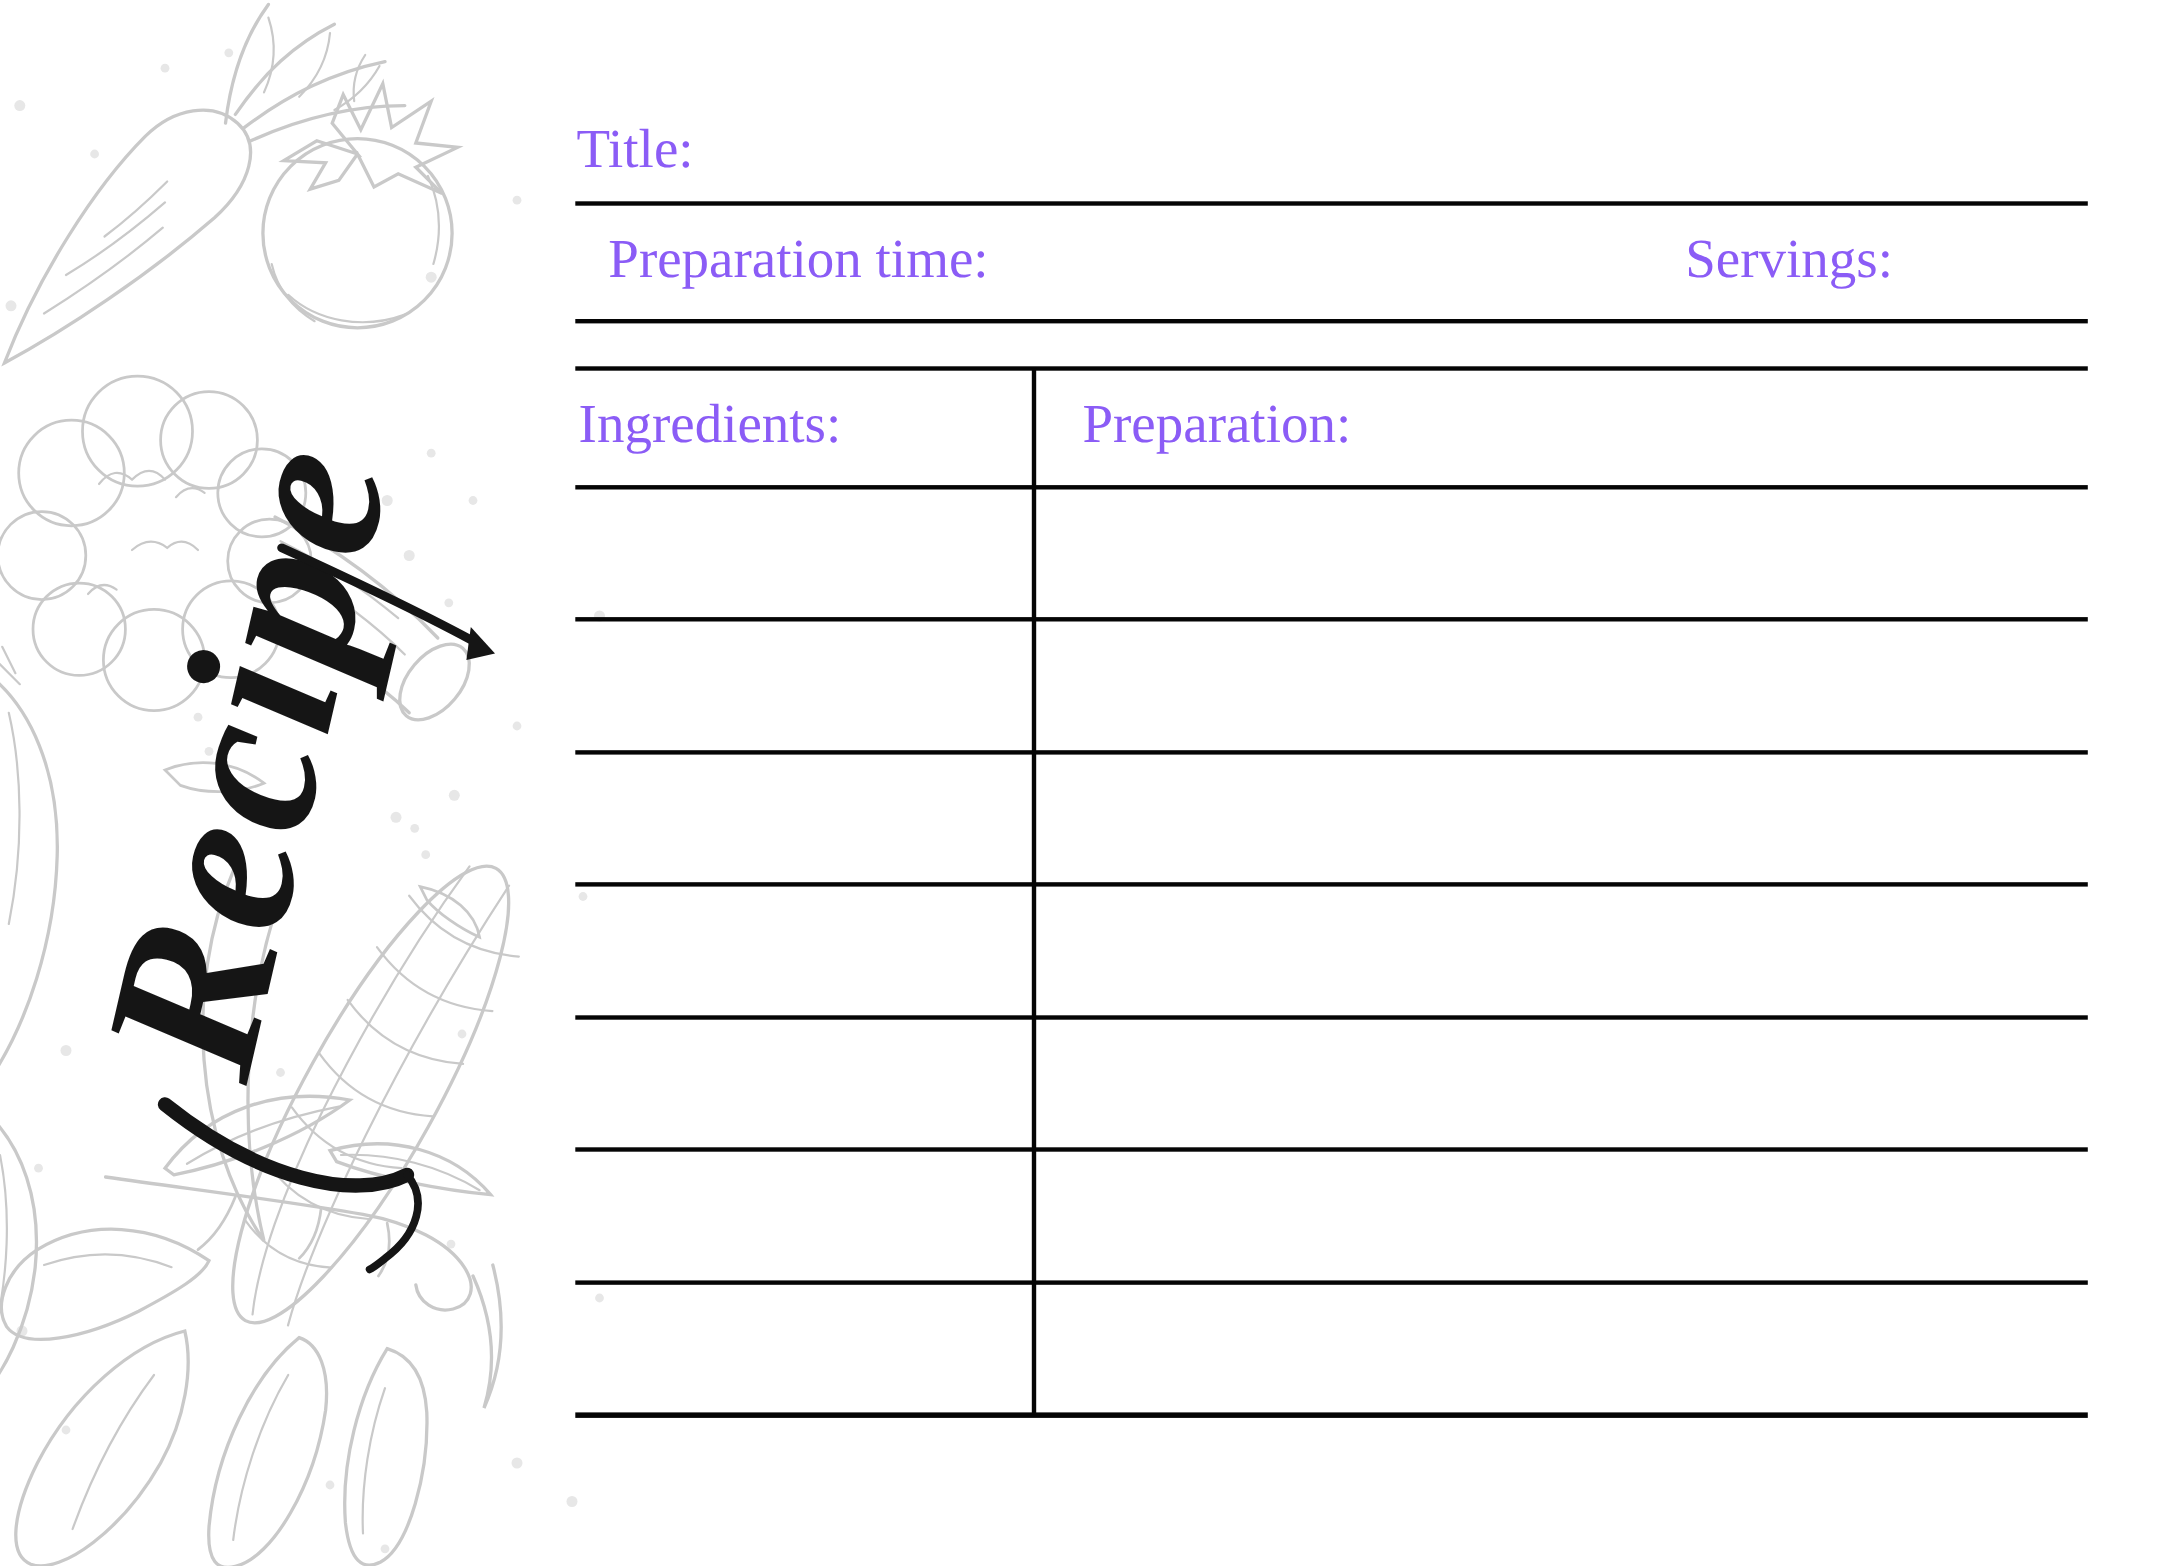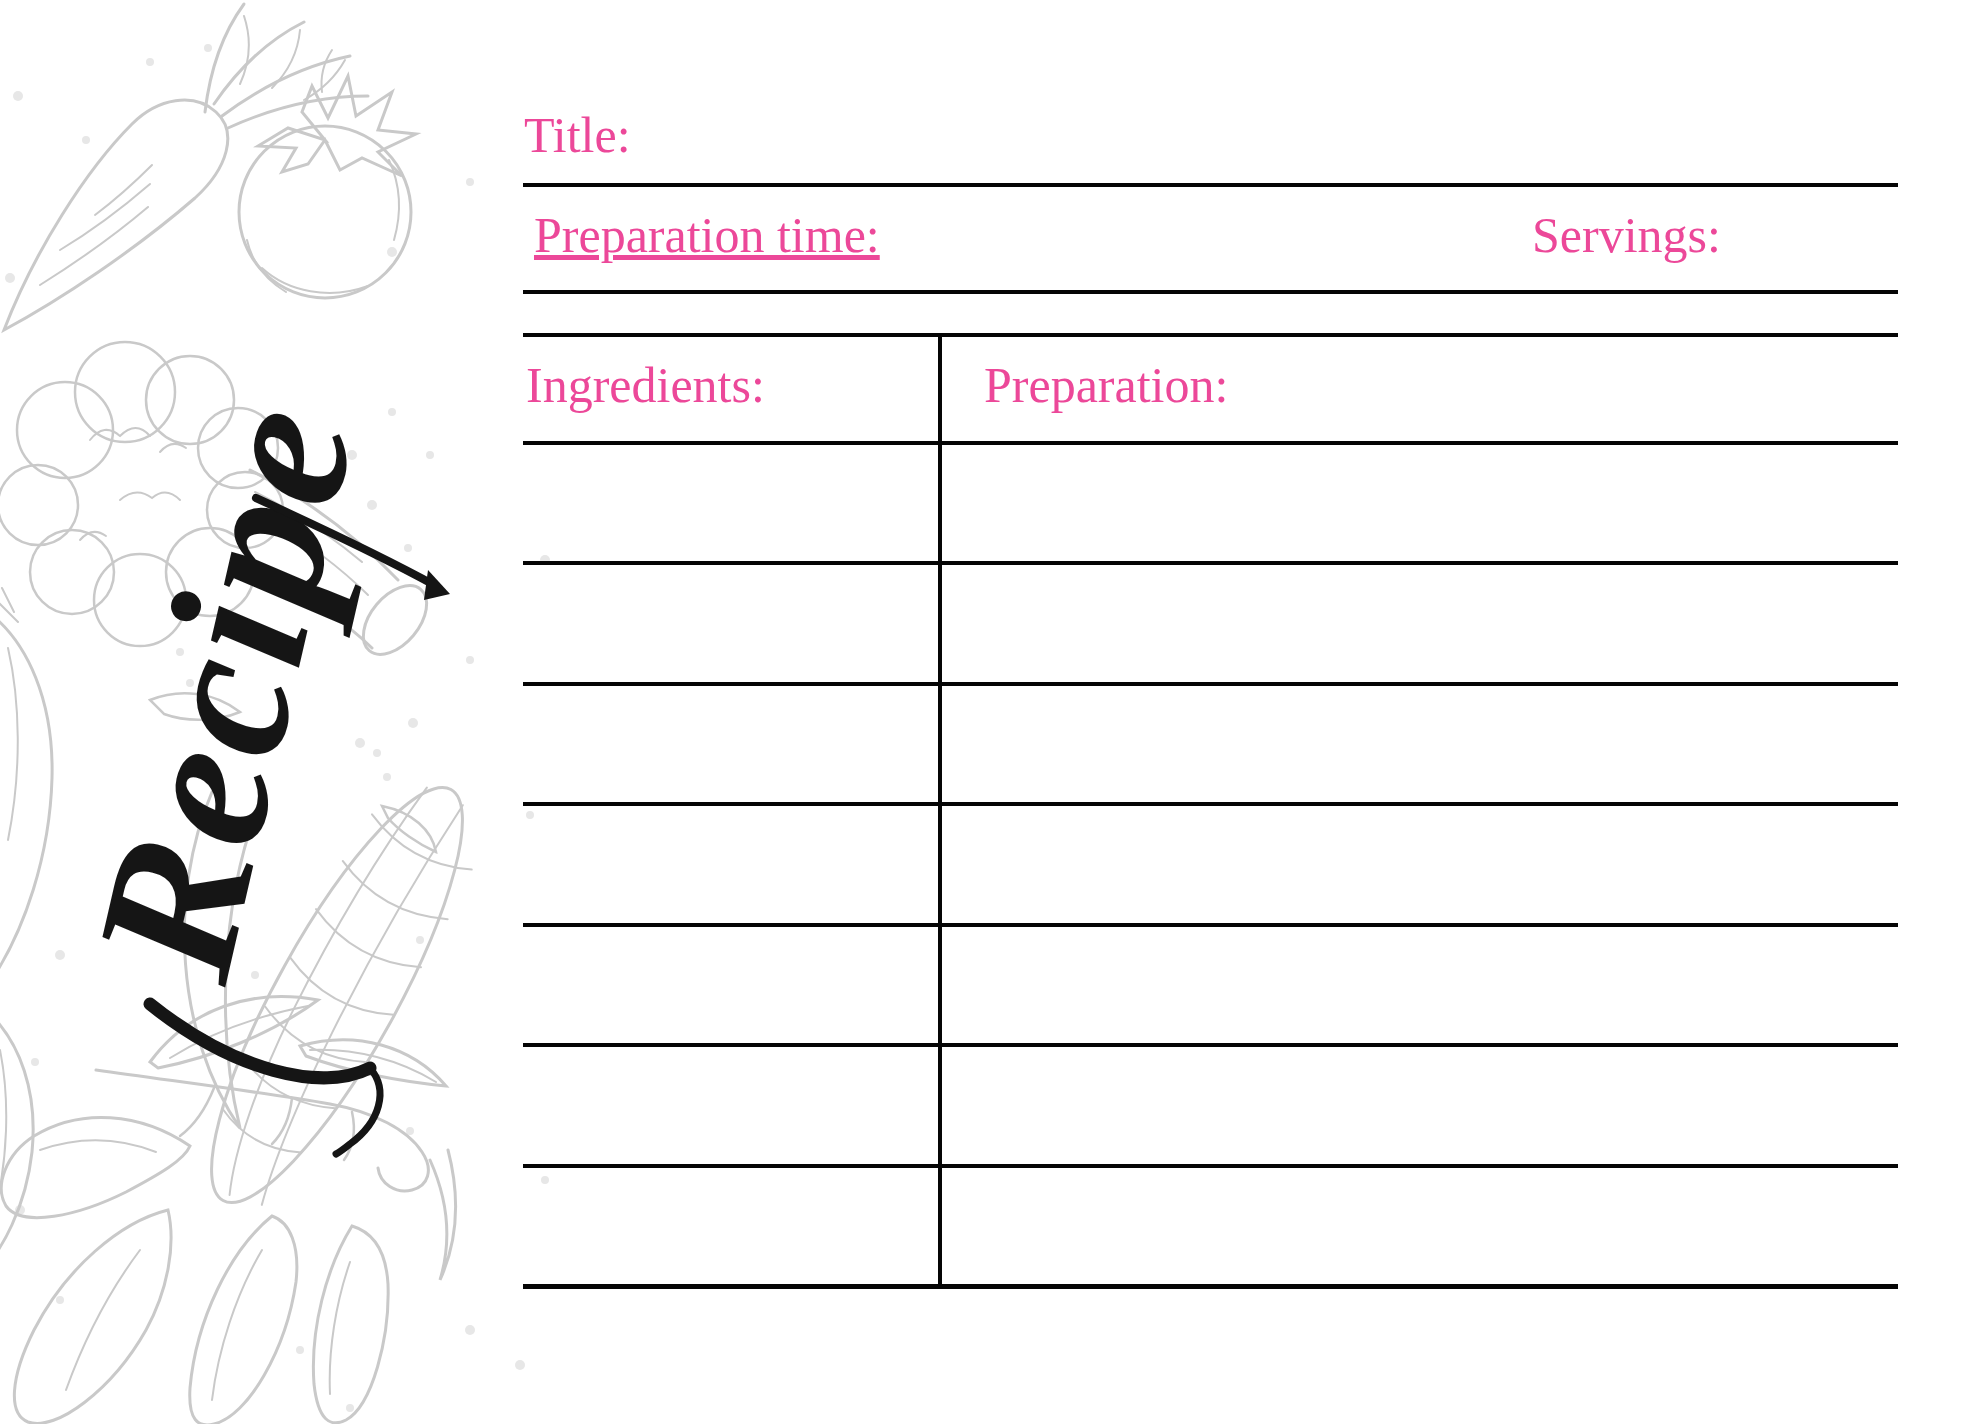--- a/index.html
+++ b/index.html
@@ -8,21 +8,21 @@
   
   .veg-svg{position:absolute;left:0;top:0;width:560px;height:1424px;}
   .swash-svg{position:absolute;left:0;top:0;width:560px;height:1424px;pointer-events:none;}
   .script-word{
      position:absolute;left:-95px;top:585px;width:640px;height:210px;
      display:flex;align-items:center;justify-content:center;
      transform:rotate(-77deg);transform-origin:50% 50%;
      font-style:italic;font-weight:bold;font-size:200px;letter-spacing:4px;
      color:#151515;white-space:nowrap;line-height:1;}
   
-  .label{position:absolute;font-size:50px;line-height:1;color:#ec4899;white-space:nowrap;}
+  .label{position:absolute;font-size:50px;line-height:1;color:#8b5cf6;white-space:nowrap;}
   .rule{position:absolute;left:523px;width:1375px;height:4px;background:#050505;}
   .rule.thick{height:5px;}
   .vdivider{position:absolute;left:938px;top:335px;width:4px;height:951px;background:#050505;}
 </style>
 </head>
 <body>
 
 <div class="card">
 
   <svg class="veg-svg" viewBox="0 0 560 1424" aria-hidden="true">
@@ -161,21 +161,21 @@
   <svg class="swash-svg" viewBox="0 0 560 1424" aria-hidden="true">
     <path d="M256,498 C315,525 385,558 436,586" stroke="#151515" stroke-width="8" fill="none" stroke-linecap="round"></path>
     <polygon points="428,570 450,594 424,600" fill="#151515"></polygon>
     <path d="M150,1004 C235,1072 322,1092 370,1068" stroke="#151515" stroke-width="13" fill="none" stroke-linecap="round"></path>
     <path d="M370,1068 C389,1090 380,1122 350,1144 C345,1148 340,1152 336,1154" stroke="#151515" stroke-width="7" fill="none" stroke-linecap="round"></path>
   </svg>
 
   <span class="label" style="left:524px;top:110px;">Title:</span>
   <div class="rule" style="top:183px;"></div>
 
-  <span class="label" style="left:534px;top:210px;text-decoration:underline;">Preparation time:</span>
+  <span class="label" style="left:553px;top:210px;">Preparation time:</span>
   <span class="label" style="left:1532px;top:210px;">Servings:</span>
   <div class="rule" style="top:290px;"></div>
 
   <div class="rule" style="top:333px;"></div>
   <span class="label" style="left:526px;top:360px;">Ingredients:</span>
   <span class="label" style="left:984px;top:360px;">Preparation:</span>
   <div class="rule" style="top:441px;"></div>
 
   <div class="rule" style="top:561px;"></div>
   <div class="rule" style="top:682px;"></div>

